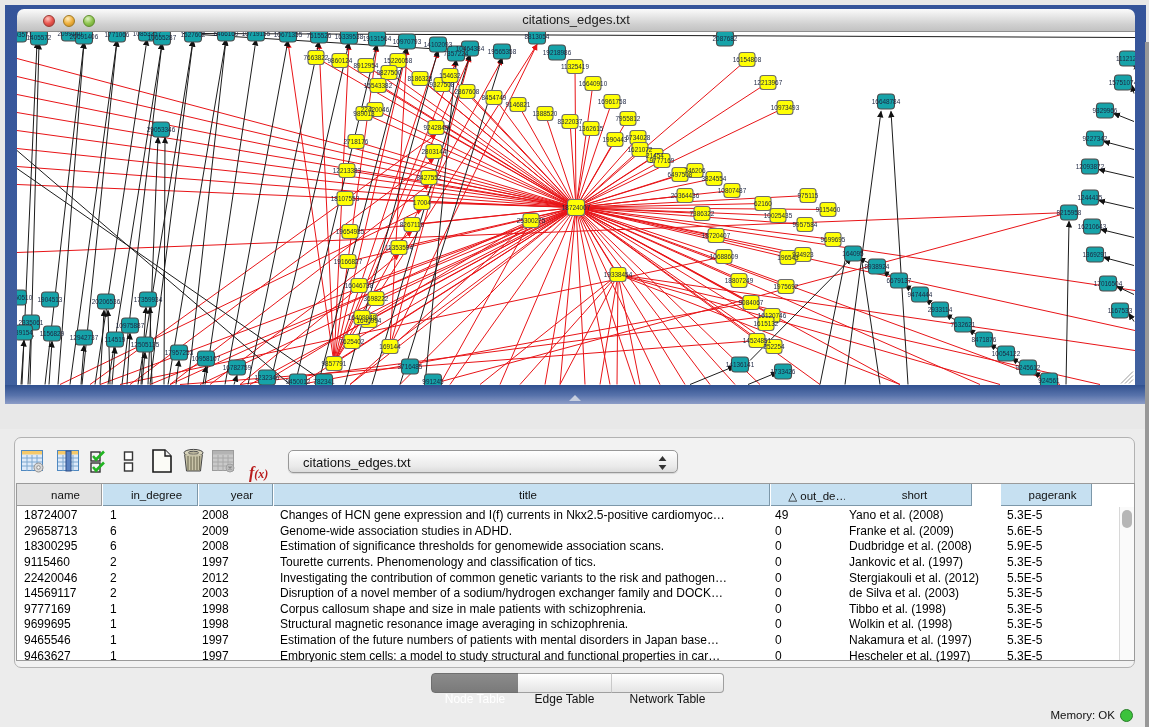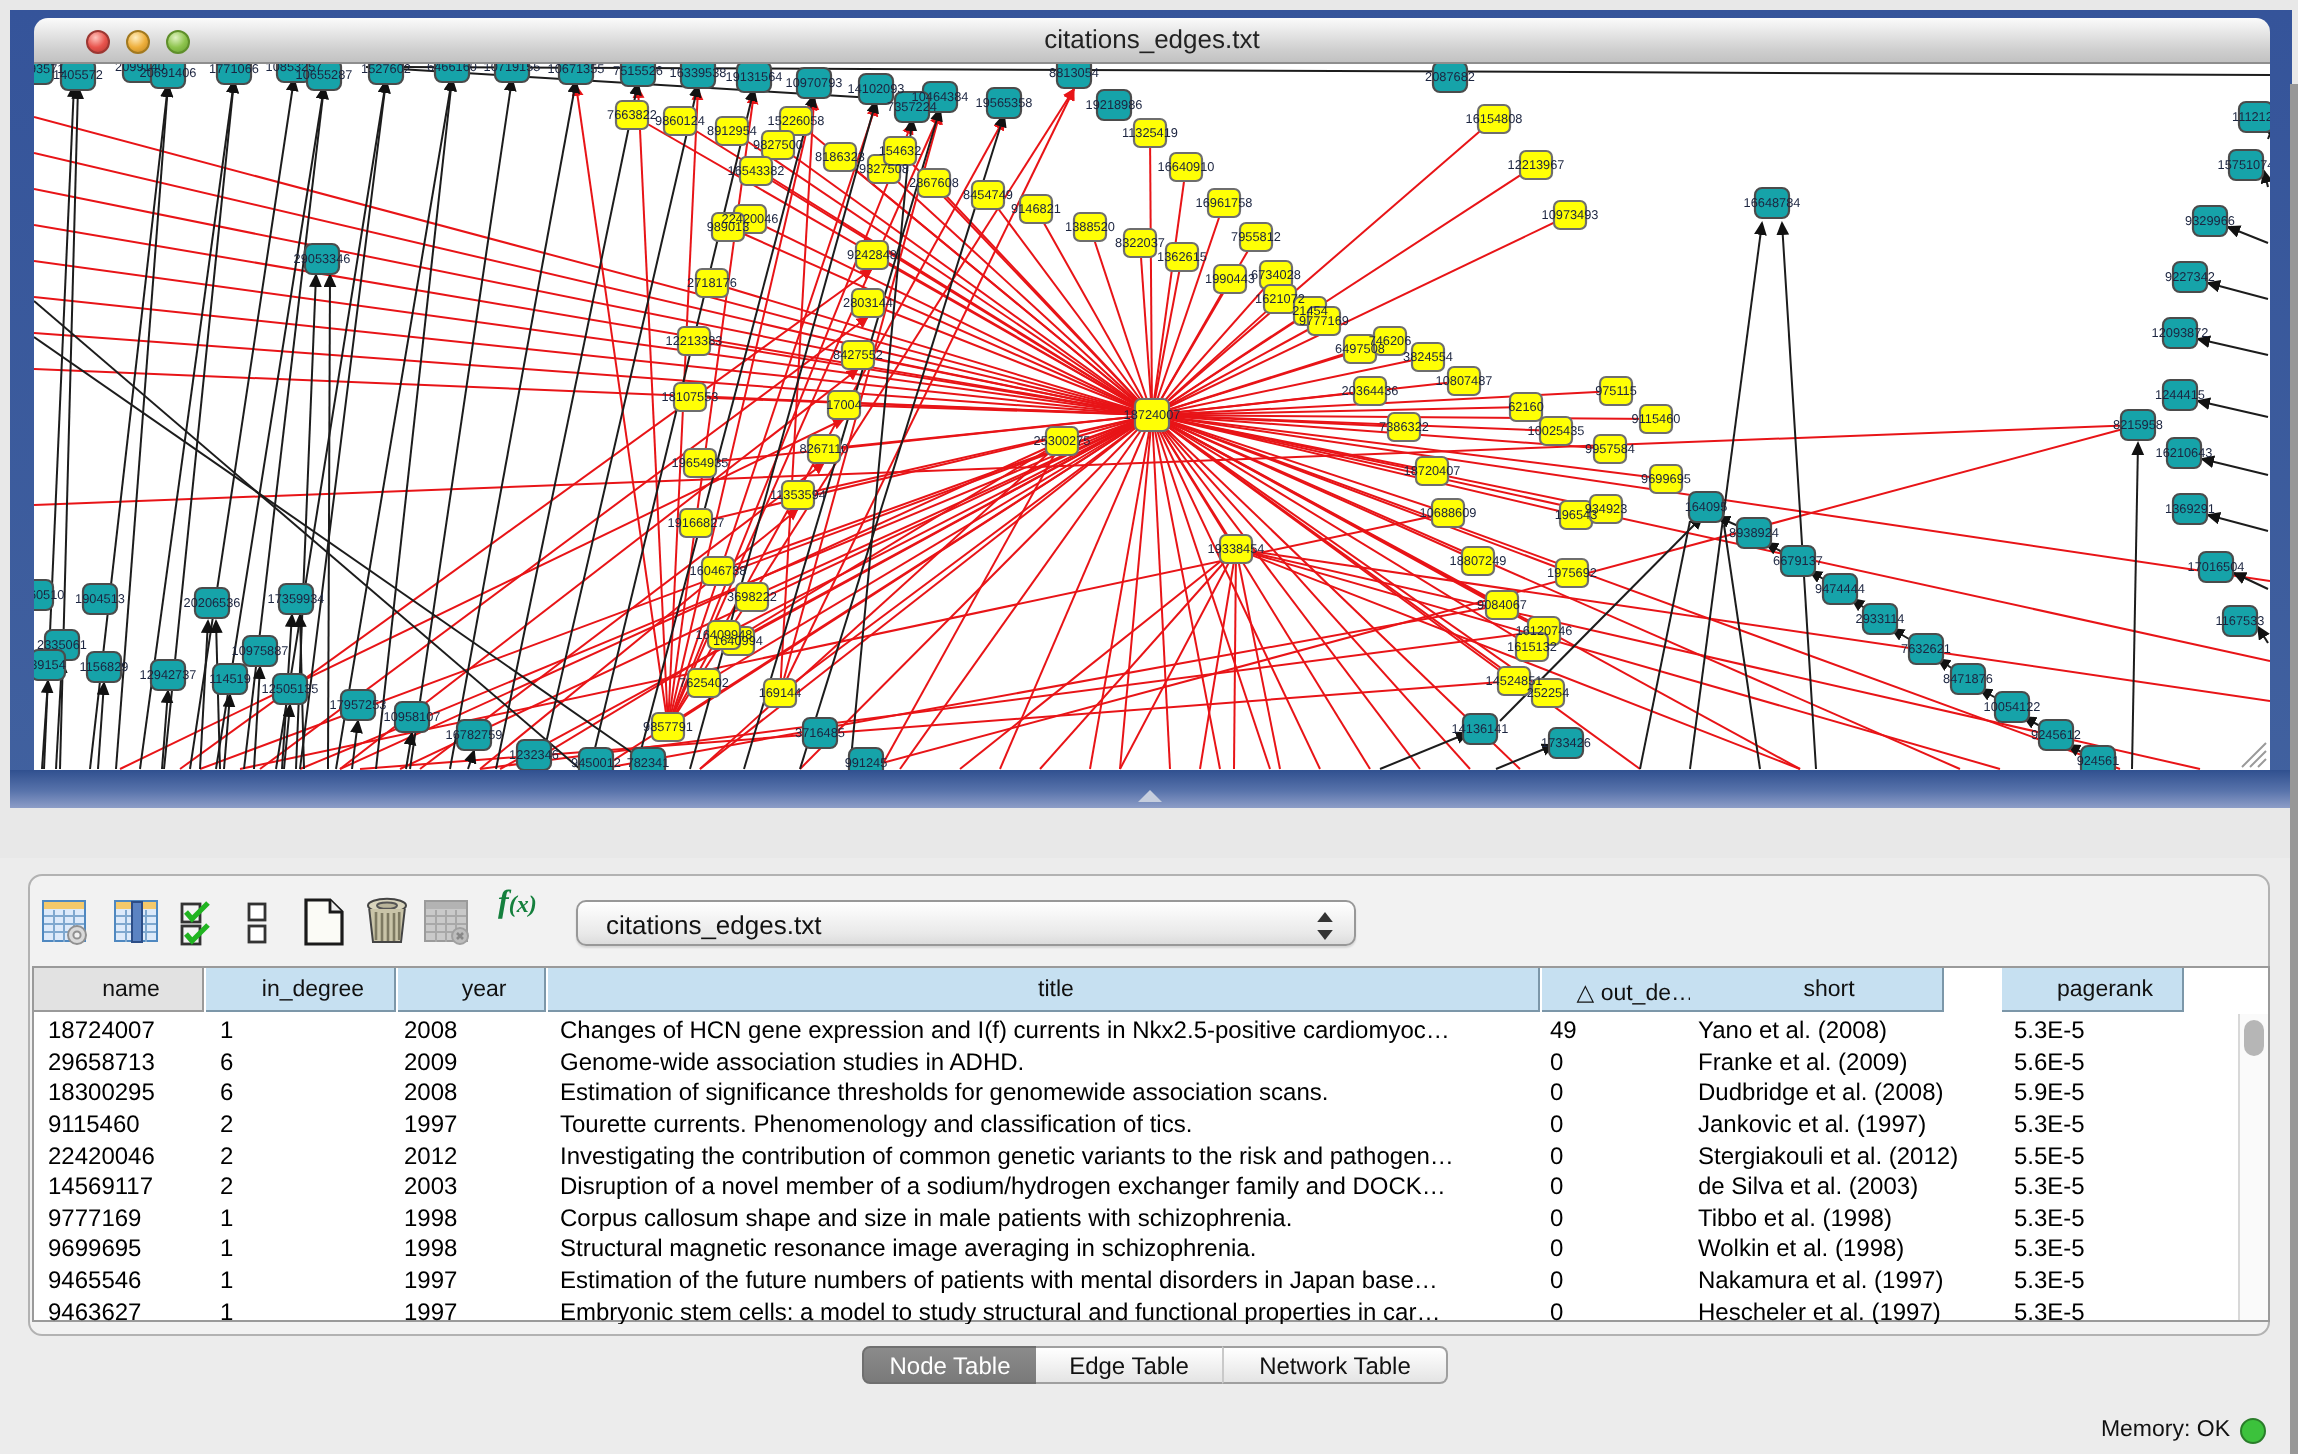--- a/index.html
+++ b/index.html
@@ -36,21 +36,21 @@
 #thead .h{position:absolute;top:0;height:22px;background:#c6e0f1;border-right:1px solid #7c97a9;border-bottom:1px solid #7c97a9;text-align:center;padding-top:5px;text-indent:13px}
 #thead .hg{background:#e2e2e2;border-right:1px solid #9a9a9a;border-bottom:1px solid #9a9a9a}
 .tr{position:relative;height:15.65px;font-size:12px;color:#000;white-space:nowrap}
 .tr span{position:absolute;top:1px}
 .c0{left:7px}.c1{left:93px}.c2{left:185px}.c3{left:263px}.c4{left:758px}.c5{left:832px}.c6{left:990px}
 #rowsbox{position:absolute;left:0;top:23px;width:1117px;height:155px;overflow:hidden}
 #vsb{position:absolute;right:0;top:23px;width:15px;height:153px;background:#fafafa;border-left:1px solid #d8d8d8}
 #vsb .th{position:absolute;left:2px;top:3px;width:10px;height:18px;border-radius:5px;background:#b6b6b6}
 
 #tabs{left:431px;top:673px;width:293px;height:19px;font-size:12px}
-.seg{position:absolute;top:0;height:19px;border:1px solid #9f9f9f;padding-top:2px;text-align:center;background:linear-gradient(#fff,#efefef 60%,#e4e4e4);color:#111}
+.seg{position:absolute;top:0;height:19px;border:1px solid #9f9f9f;padding-top:18px;text-align:center;background:linear-gradient(#fff,#efefef 60%,#e4e4e4);color:#111}
 #seg1{left:0;width:88px;border-radius:4px 0 0 4px;background:linear-gradient(#8b8b8b,#7a7a7a);color:#fff;border-color:#6f6f6f}
 #seg2{left:87px;width:94px;border-left:none}
 #seg3{left:180px;width:113px;border-radius:0 4px 4px 0;border-left:1px solid #c9c9c9}
 #mem{right:34px;top:709px;font-size:11.5px;color:#111}
 #memdot{left:1120px;top:709px;width:13px;height:13px;border-radius:50%;background:#3cc23c;border:1px solid #2a7d2a}
 </style></head><body>
 <div id="frame" class="abs"></div>
 <div id="titlebar" class="abs">
     <span class="tt">citations_edges.txt</span>
 <div class="tl" id="tl1"></div>
@@ -612,21 +612,21 @@
 <path d="M3.6 6.5 L5.5 23 H19.5 L21.4 6.5" fill="#c9c4a8" stroke="#444"></path>
 <path d="M7 8 V22 M10 8.5 V22.5 M13 8.5 V22.5 M16 8.5 V22.5 M18.6 8 V22" stroke="#7e7a62" stroke-width="1.3" fill="none"></path>
 </svg>
 <svg class="abs" style="left:212px;top:450px" width="24" height="23" viewBox="0 0 24 23">
 <rect x="0.5" y="0.5" width="21" height="20" fill="#c9c9c9" stroke="#9b9b9b"></rect>
 <rect x="1" y="1" width="20" height="3.5" fill="#b3b3b3"></rect>
 <path d="M1 8 H21 M1 12 H21 M1 16 H21 M6 5 V21 M11 5 V21 M16 5 V21" stroke="#a8a8a8" stroke-width="1" fill="none"></path>
 <circle cx="18" cy="18" r="4" fill="#bdbdbd" stroke="#a0a0a0"></circle>
 <path d="M16.5 16.5 L19.5 19.5 M19.5 16.5 L16.5 19.5" stroke="#888" stroke-width="1.3"></path>
 </svg>
-<div class="abs" style="left:249px;top:443px;font-family:'Liberation Serif',serif;font-style:italic;font-weight:bold;font-size:16px;color:#15803d">f<span style="font-size:12px">(x)</span></div>
+<div class="abs" style="left:249px;top:464px;font-family:'Liberation Serif',serif;font-style:italic;font-weight:bold;font-size:16px;color:#b91c1c">f<span style="font-size:12px">(x)</span></div>
 <div id="dropdown" class="abs">
     <span>citations_edges.txt</span>
 <svg class="abs" style="left:auto;right:10px;top:4.5px" width="9" height="14" viewBox="0 0 9 14">
 <path d="M4.5 0 L8.4 5 H0.6 z" fill="#333"></path>
       <path d="M4.5 14 L8.4 9 H0.6 z" fill="#333"></path>
     </svg>
 </div>
 
 <div id="tbl" class="abs">
 <div id="thead">

